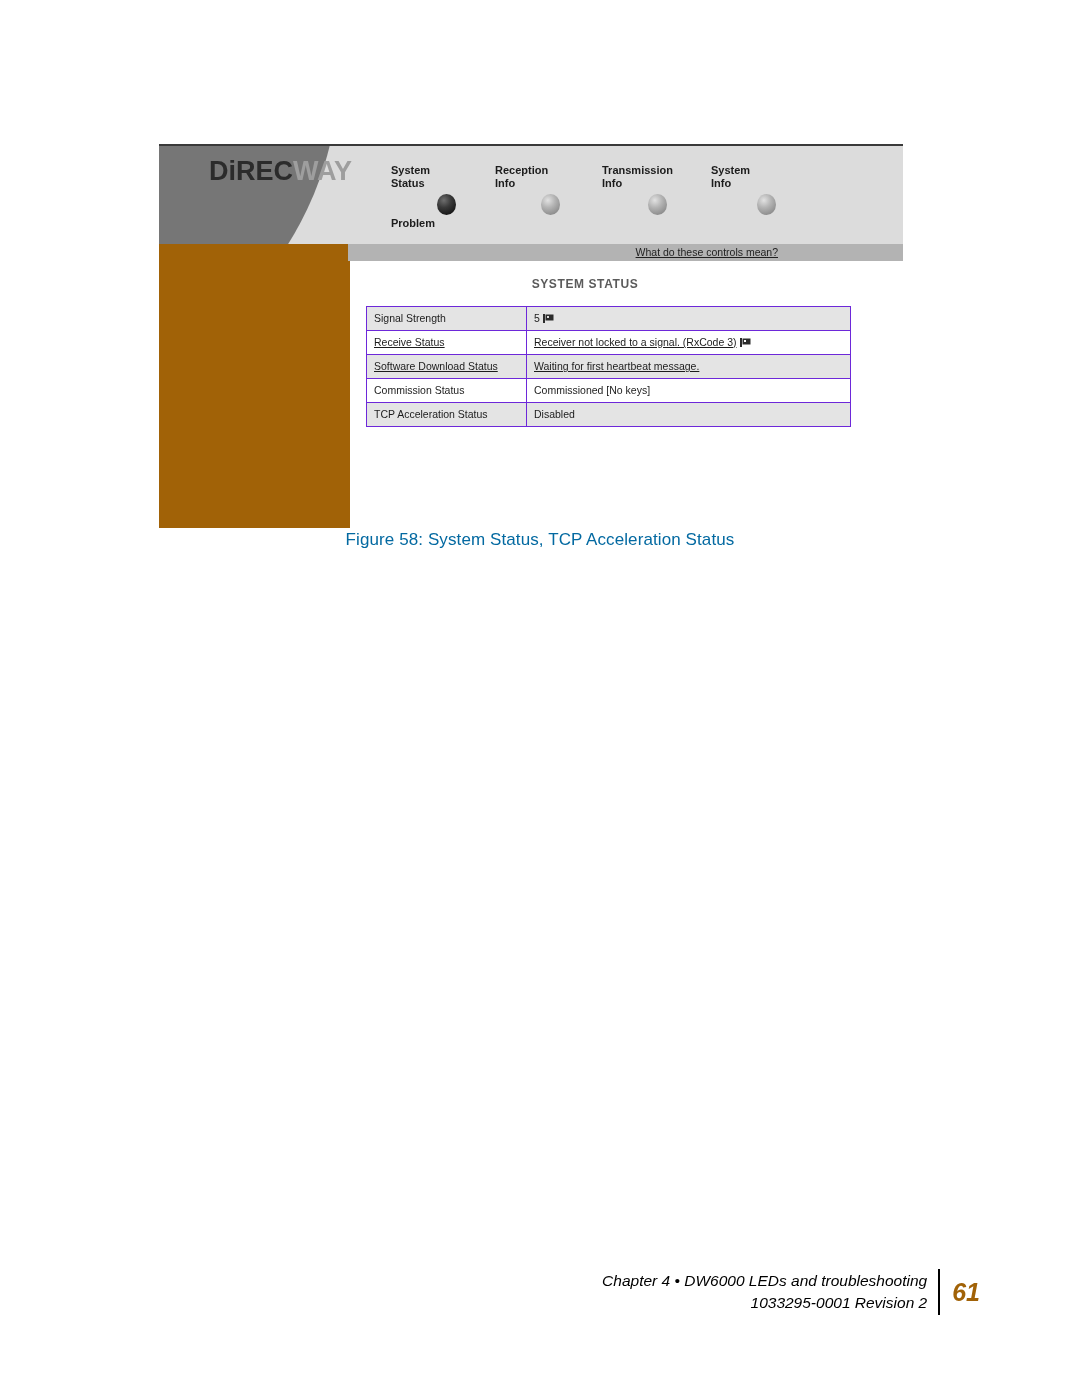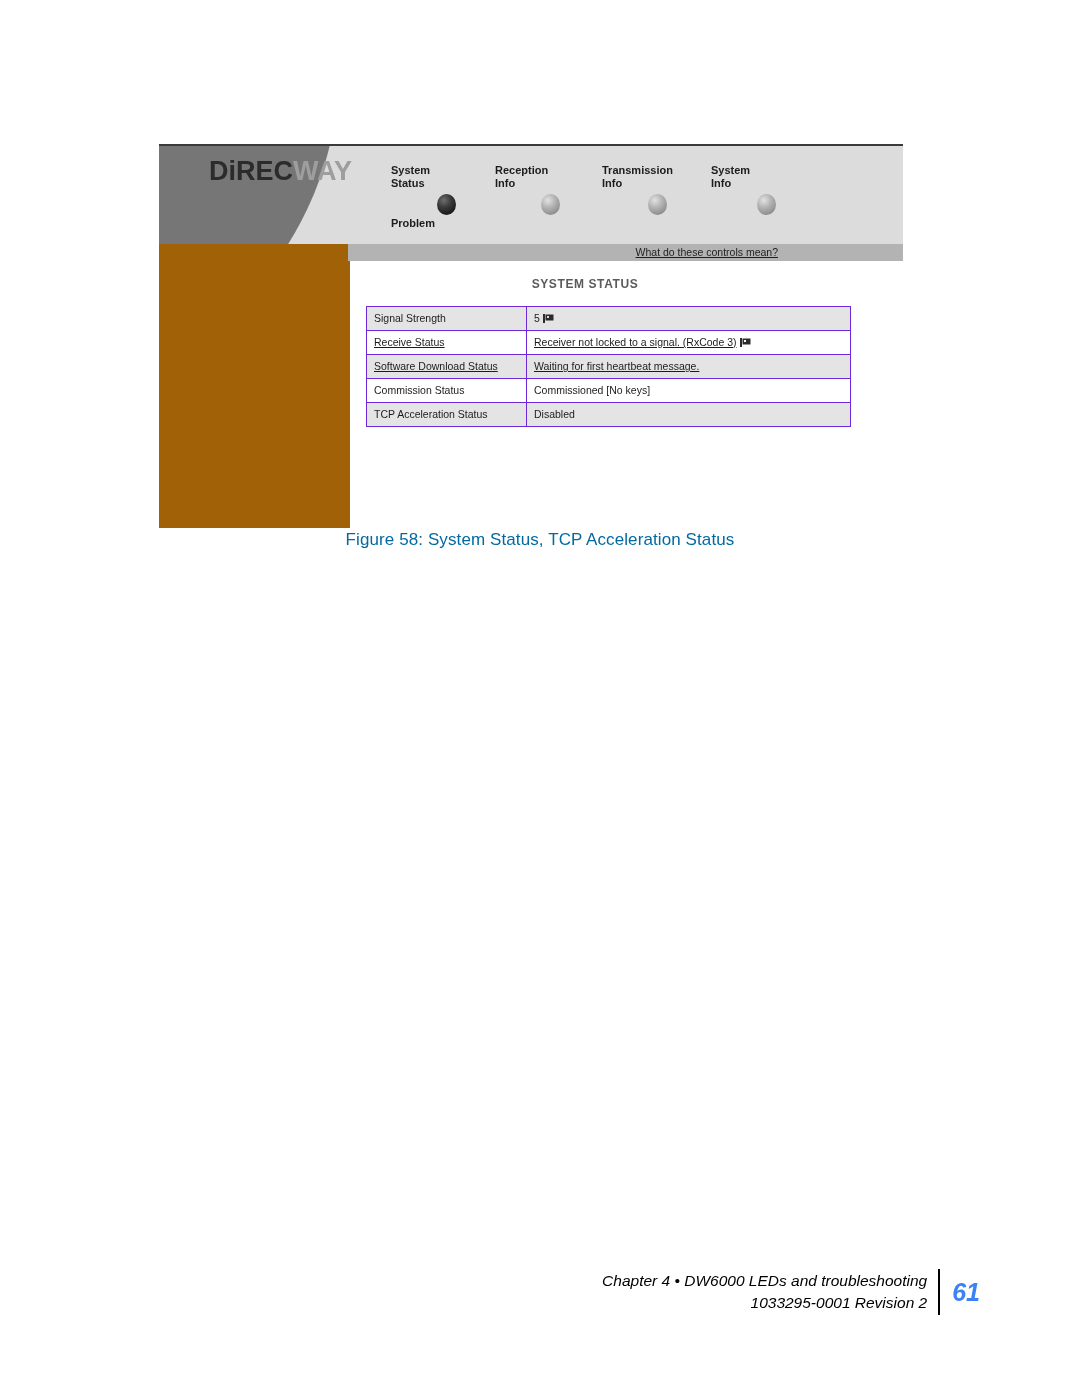--- a/index.html
+++ b/index.html
@@ -258,21 +258,21 @@
   .footer-rule {
     width: 2px;
     height: 46px;
     background: #000;
     margin-right: 12px;
   }
   .footer-page {
     font-size: 25px;
     font-weight: bold;
     font-style: italic;
-    color: #3b82f6;
+    color: #a16207;
   }
 </style>
 </head>
 <body>
 
 <div class="shot">
 
   <div class="banner">
     <div class="banner-curve"></div>
 

